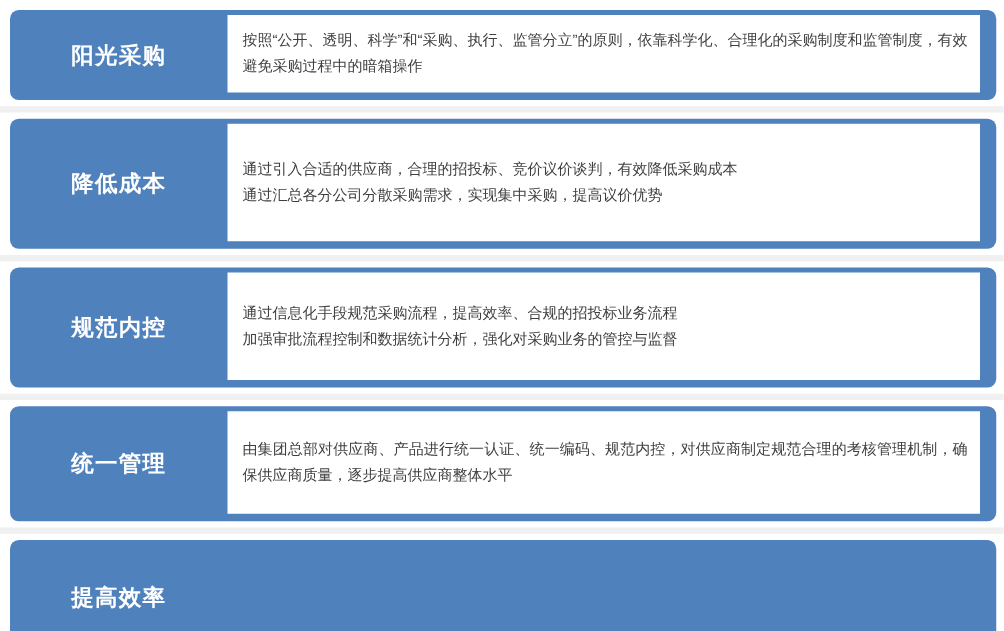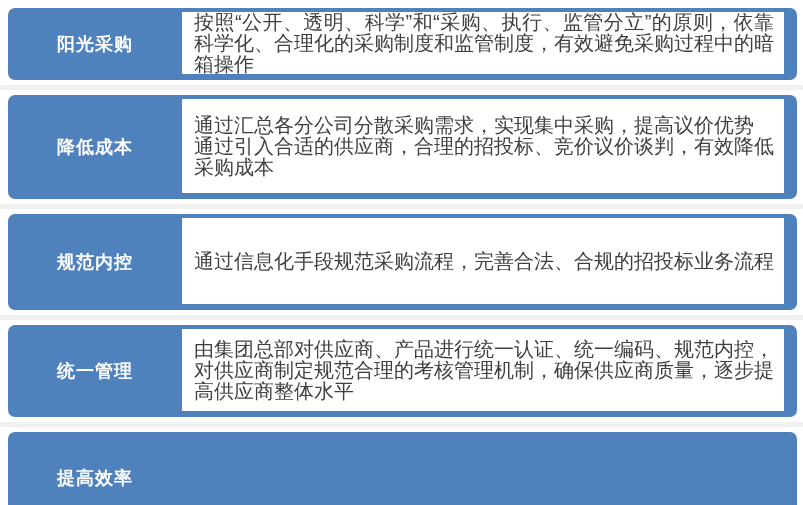--- a/index.html
+++ b/index.html
@@ -54,21 +54,21 @@
     background: #ffffff;
     display: flex;
     flex-direction: column;
     justify-content: center;
     box-sizing: border-box;
     padding: 2px 10px 2px 12px;
     overflow: hidden;
   }
   .text-box p {
     margin: 0;
-    font-size: 20px;
+    font-size: 12px;
     line-height: 21px;
     color: #3f3f3f;
     text-align: justify;
   }
   .divider {
     height: 5px;
     background: #f0f0f1;
     margin: 5px -6px 5px -8px;
   }
   .divider.last {
@@ -87,31 +87,32 @@
     <div class="text-box">
         <p>按照“公开、透明、科学”和“采购、执行、监管分立”的原则，依靠科学化、合理化的采购制度和监管制度，有效避免采购过程中的暗箱操作</p>
       </div>
   </div>
 <div class="divider"></div>
   <div class="row row-1">
     <div class="label-box">
       <span class="label-text">降低成本</span>
     </div>
     <div class="text-box">
+        <p>通过引入合适的供应商，合理的招投标、竞价议价谈判，有效降低采购成本</p>
         <p>通过汇总各分公司分散采购需求，实现集中采购，提高议价优势</p>
-        <p>通过引入合适的供应商，合理的招投标、竞价议价谈判，有效降低采购成本</p>
       </div>
   </div>
 <div class="divider"></div>
   <div class="row row-2">
     <div class="label-box">
       <span class="label-text">规范内控</span>
     </div>
     <div class="text-box">
-        <p>通过信息化手段规范采购流程，完善合法、合规的招投标业务流程</p>
+        <p>通过信息化手段规范采购流程，提高效率、合规的招投标业务流程</p>
+        <p>加强审批流程控制和数据统计分析，强化对采购业务的管控与监督</p>
       </div>
   </div>
 <div class="divider"></div>
   <div class="row row-3">
     <div class="label-box">
       <span class="label-text">统一管理</span>
     </div>
     <div class="text-box">
         <p>由集团总部对供应商、产品进行统一认证、统一编码、规范内控，对供应商制定规范合理的考核管理机制，确保供应商质量，逐步提高供应商整体水平</p>
       </div>

